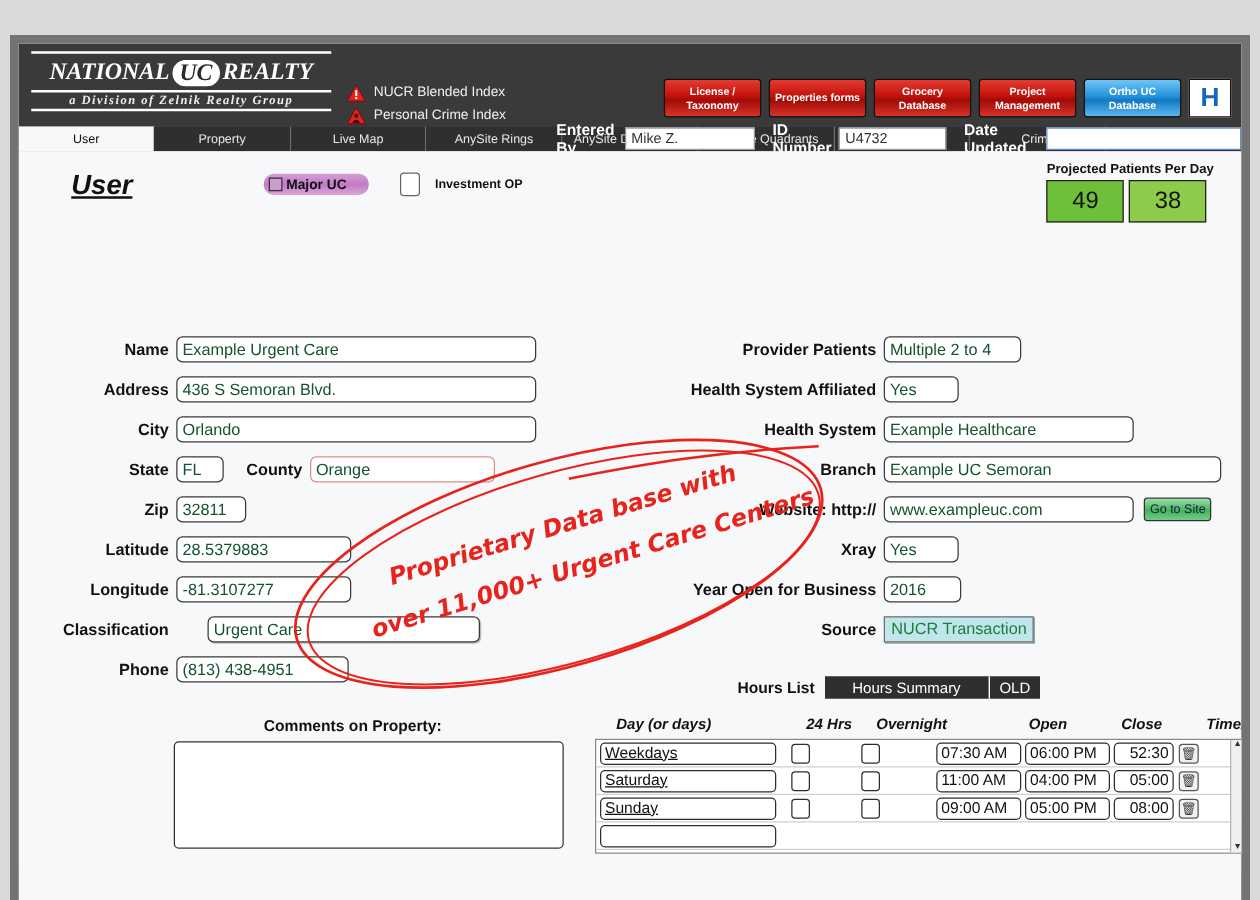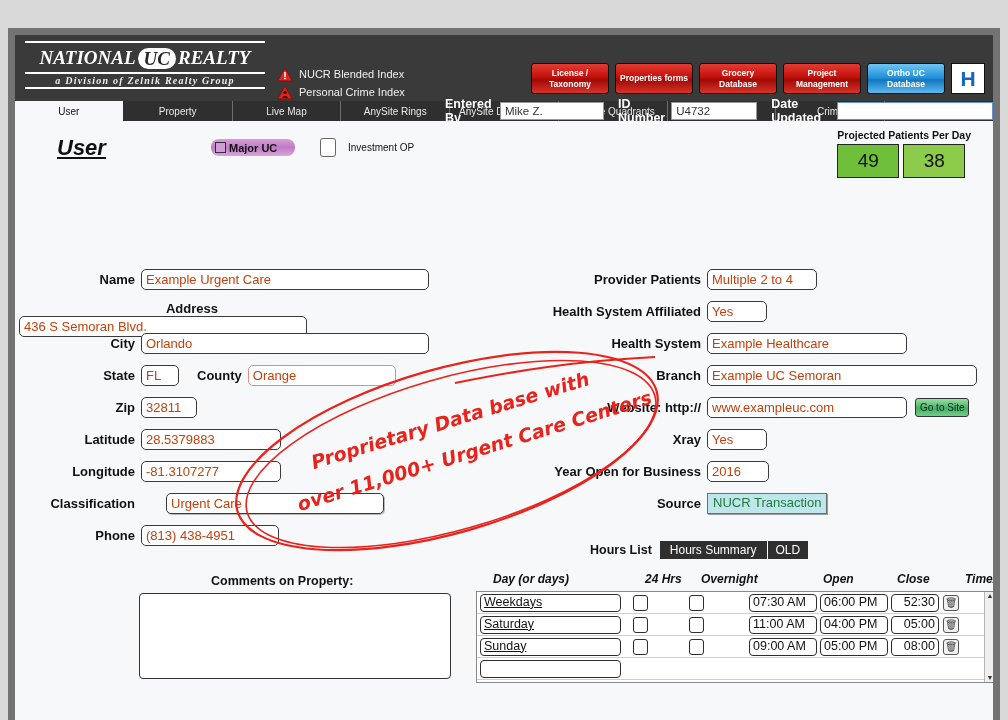--- a/index.html
+++ b/index.html
@@ -97,40 +97,40 @@
     width:84px; height:17px; border-radius:8px;
     background:linear-gradient(180deg,#d79fd8 0%,#c07bc4 50%,#d8a6da 100%);
     display:flex; align-items:center; padding-left:4px; cursor:pointer;
   }
   .majuc .cb { width:11px; height:11px; background:#c9a0cd; border:1.6px solid #3a2a3c; }
   .majuc .t { font-size:11px; font-weight:bold; color:#111; margin-left:3px; }
   .invop-cb {
     position:absolute; left:305px; top:17px; width:16px; height:19px;
     border:1.4px solid #666; border-radius:3px; background:#fff; cursor:pointer;
   }
-  .invop-lbl { position:absolute; left:333px; top:21px; font-size:10px; font-weight:normal; color:#111; }
+  .invop-lbl { position:absolute; left:333px; top:21px; font-size:10px; font-weight:bold; color:#111; }
 
   
   .proj { position:absolute; right:22px; top:8px; text-align:center; }
   .proj .cap { font-size:10.5px; font-weight:bold; color:#111; margin-bottom:3px; }
   .proj .row { display:flex; gap:4px; }
   .proj .box {
     width:62px; height:34px; border:1.5px solid #222;
     display:flex; align-items:center; justify-content:center;
     font-size:19px; color:#111;
   }
   .proj .b1 { background:#6fbf3a; }
   .proj .b2 { background:#8ccc4a; }
 
   
   .fld { position:absolute; display:flex; align-items:center; }
   .fld .lab { font-size:13px; font-weight:bold; color:#111; text-align:right; }
   .inp {
     height:21px; border:1.4px solid #3a3a3a; border-radius:5px; background:#fff;
-    font-size:13px; color:#c2410c; padding:0 4px; font-family:"Liberation Sans", sans-serif;
+    font-size:13px; color:#14532d; padding:0 4px; font-family:"Liberation Sans", sans-serif;
     line-height:19px; white-space:nowrap; overflow:hidden;
   }
   .inp.red { border-color:#d98f87; }
   .inp.rshadow { box-shadow:1px 1px 0 #b9b9b9;margin-left:25px; }
 
   
   .lcol .lab { width:116px; margin-right:6px; }
   .lcol { left:4px; }
 
   
@@ -146,21 +146,21 @@
     background:linear-gradient(180deg,#9adfa8 0%,#46b160 55%,#6fce86 100%);
     font-size:10px; color:#123; display:flex; align-items:center; justify-content:center;
     padding:0 4px; cursor:pointer;
   }
 
   
   .hours-head { position:absolute; left:575px; top:420px; display:flex; align-items:center; gap:0px; }
   .hours-head .hl { font-size:12.5px; font-weight:bold; color:#111; margin-right:8px; }
   .hseg {
     background:#2f2f2f; color:#fff; font-size:12px; height:18px;
-    display:flex; align-items:center; justify-content:center; padding:0 10px; cursor:pointer;
+    display:flex; align-items:center; justify-content:center; padding:0 22px; cursor:pointer;
   }
   .hseg.old { border-left:1px solid #fff; padding:0 8px; }
 
   .hcols { position:absolute; left:462px; top:451px; width:520px; height:16px; }
   .hcols div {
     position:absolute; font-size:12px; font-weight:bold; font-style:italic; color:#111;
   }
   .htable {
     position:absolute; left:461px; top:470px; width:520px; height:92px;
     border:1.5px solid #8a8a8a; background:#fff;
@@ -292,21 +292,21 @@
       <div class="row">
         <div class="box b1">49</div>
         <div class="box b2">38</div>
       </div>
     </div>
 
     <div class="fld lcol" style="top:148px;">
       <span class="lab">Name</span>
       <span class="inp" style="width:288px">Example Urgent Care</span>
     </div>
-    <div class="fld lcol" style="top:180px;flex-direction:column;">
+    <div class="fld lcol" style="top:180px;">
       <span class="lab">Address</span>
       <span class="inp" style="width:288px">436 S Semoran Blvd.</span>
     </div>
     <div class="fld lcol" style="top:244px;">
       <span class="lab">State</span>
       <span class="inp" style="width:38px">FL</span>
       <span class="lab" style="width:auto;margin-left:18px;margin-right:6px">County</span>
       <span class="inp red" style="width:148px">Orange</span>
     </div>
     <div class="fld lcol" style="top:212px;">

